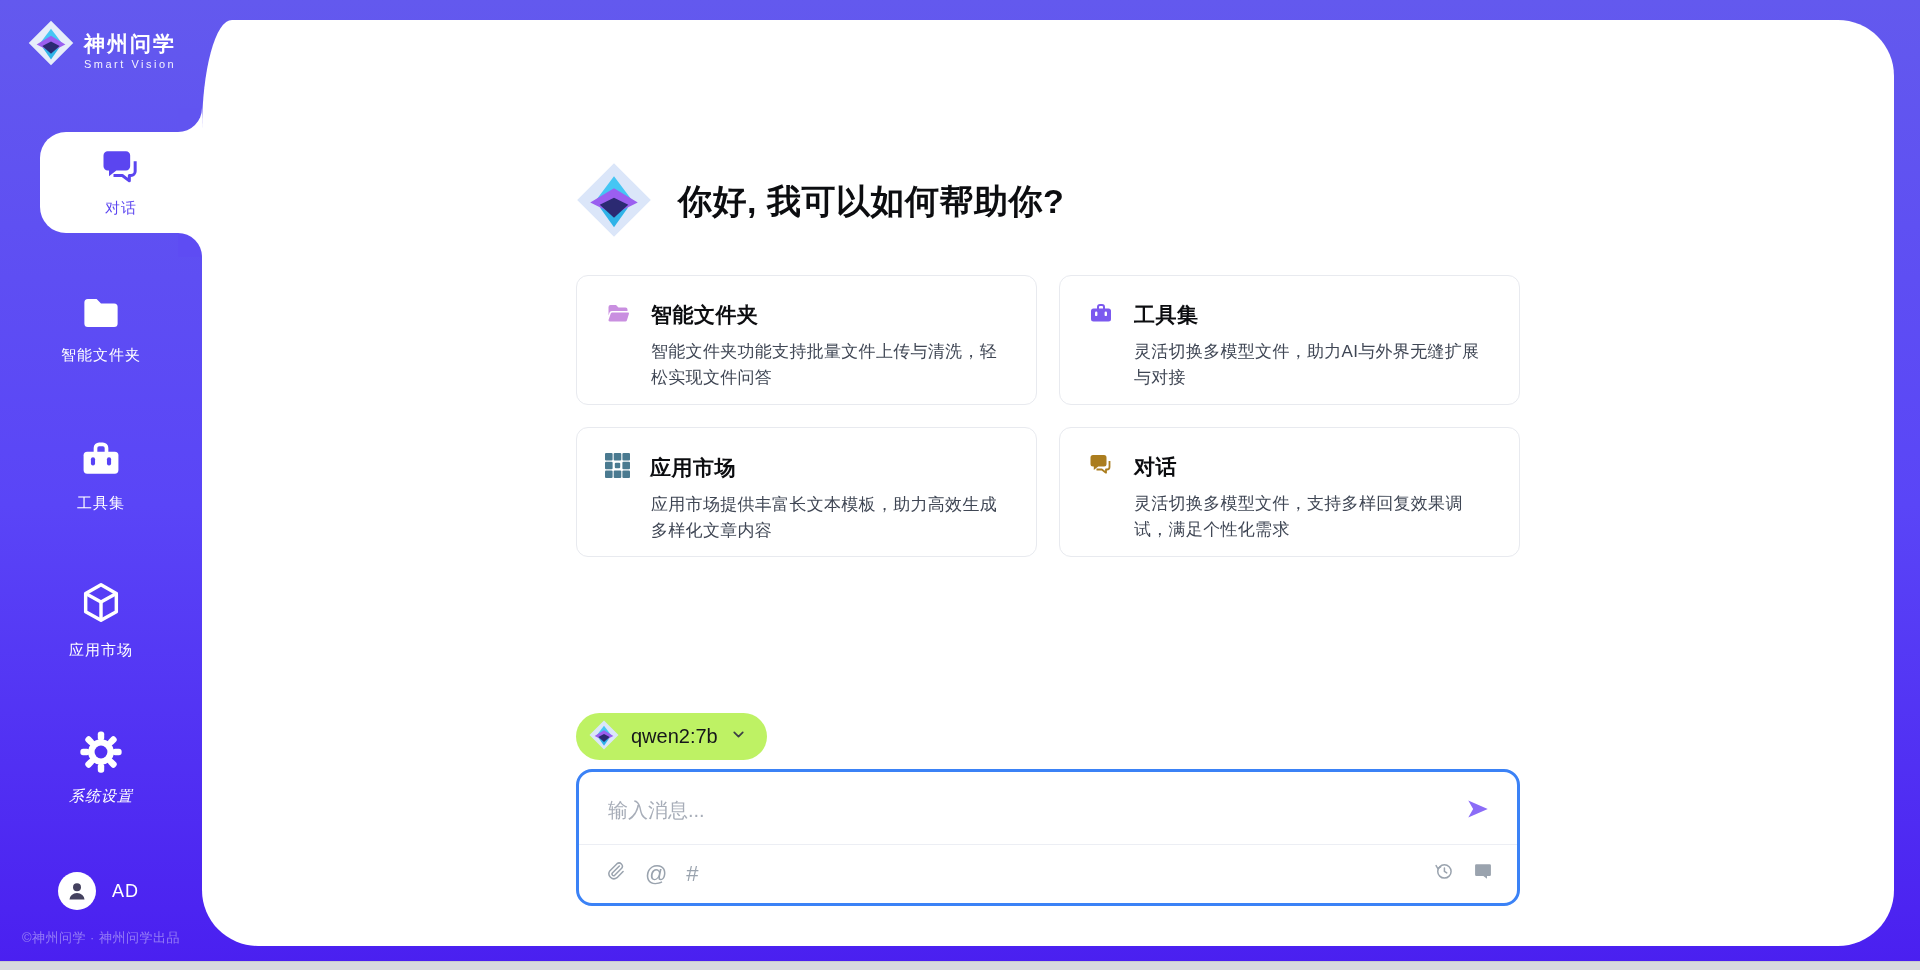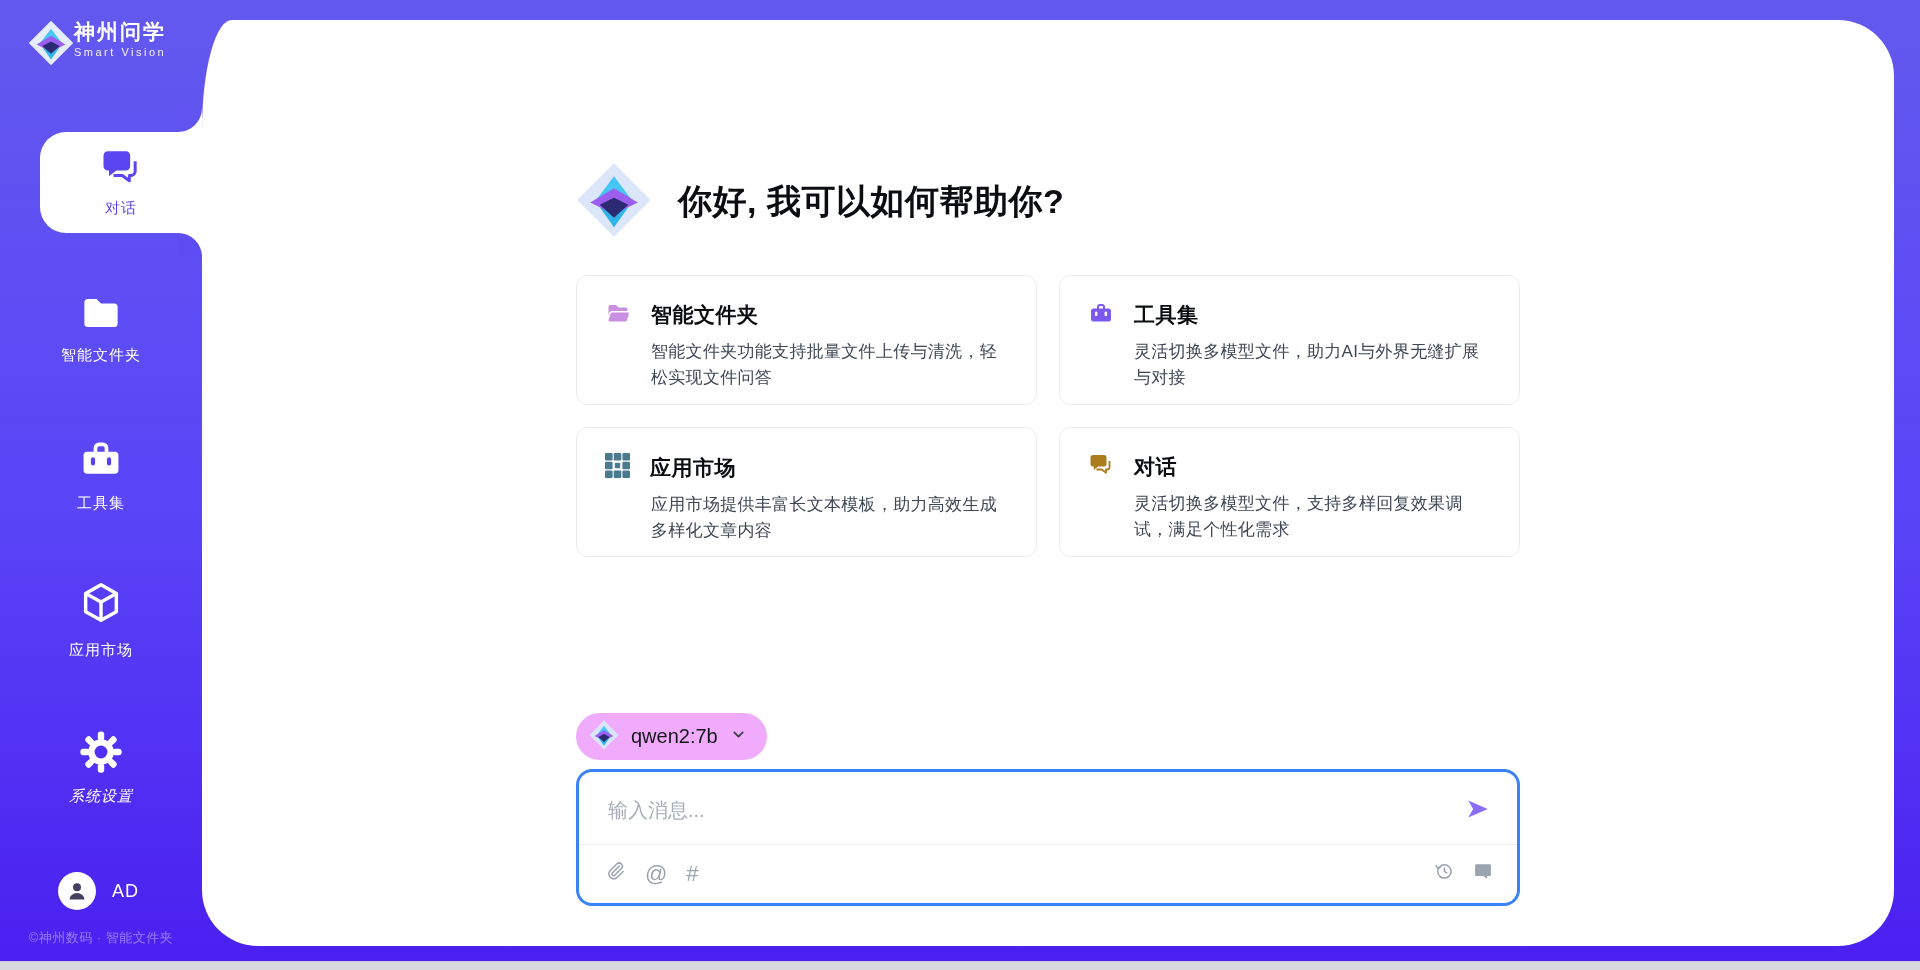--- a/index.html
+++ b/index.html
@@ -3,21 +3,21 @@
 <meta charset="utf-8">
 <style>
   html,body{margin:0;padding:0;}
   body{
     width:1920px;height:970px;position:relative;overflow:hidden;
     background:linear-gradient(180deg,#6359ee 0%,#5a45f7 52%,#4a1ff0 100%);
     font-family:"Liberation Sans","DejaVu Sans",sans-serif;
   }
   
   .sidebar{position:absolute;left:0;top:0;width:202px;height:970px;}
-  .logo-block{position:absolute;left:28px;top:20px;display:flex;align-items:flex-start;}
+  .logo-block{position:absolute;left:28px;top:20px;display:flex;align-items:flex-end;gap:10px;}
   .logo-block .brand-name{color:#fff;font-size:21px;font-weight:bold;letter-spacing:2px;line-height:1.15;}
   .logo-block .brand-sub{color:rgba(255,255,255,.92);font-size:11px;letter-spacing:2.5px;margin-top:2px;}
   .nav-item{position:absolute;left:0;width:202px;display:flex;flex-direction:column;align-items:center;gap:9px;color:#fff;cursor:pointer;}
   .nav-item .nav-label{font-size:15px;letter-spacing:1px;}
   
   .tab-active{position:absolute;left:40px;top:132px;width:162px;height:101px;background:#fff;border-radius:26px 0 0 26px;
     display:flex;flex-direction:column;align-items:center;justify-content:center;gap:7px;cursor:pointer;}
   .tab-active .nav-label{color:#5b45f0;font-size:15px;letter-spacing:1px;}
   .fillet{position:absolute;left:178px;width:24px;height:24px;background:#fff;}
   .fillet-top{top:108px;}
@@ -34,21 +34,21 @@
   .content{position:absolute;left:50%;transform:translateX(-50%);top:0;width:944px;height:100%;}
   .greeting{position:absolute;top:142px;left:0;display:flex;align-items:center;gap:26px;}
   .greeting-title{font-size:34px;font-weight:bold;color:#0c0d10;letter-spacing:.5px;}
   .cards{position:absolute;top:255px;left:0;right:0;display:grid;grid-template-columns:1fr 1fr;gap:22px;}
   .card{height:130px;border:1px solid #e8eaef;border-radius:12px;background:#fff;box-sizing:border-box;
     padding:25px 28px;cursor:pointer;}
   .card-head{display:flex;align-items:center;gap:20px;}
   .card-title{font-size:21px;font-weight:bold;color:#0c0d10;letter-spacing:.5px;}
   .card-desc{margin:10px 0 0 46px;font-size:17px;color:#3f4654;line-height:1.55;letter-spacing:.3px;}
   .model-pill{position:absolute;top:693px;left:0;height:47px;display:inline-flex;align-items:center;gap:12px;
-    padding:0 20px 0 13px;background:#f0abfc;border-radius:24px;cursor:pointer;}
+    padding:0 20px 0 13px;background:#bef264;border-radius:24px;cursor:pointer;}
   .model-name{font-size:20px;color:#15161a;}
   .composer{position:absolute;top:749px;left:0;right:0;height:137px;border:3px solid #3b82f6;border-radius:16px;
     background:#fff;box-sizing:border-box;display:flex;flex-direction:column;}
   .composer-row{flex:1;display:flex;align-items:center;padding:4px 22px 0 27px;}
   .composer-input{flex:1;border:none;outline:none;font-size:20px;color:#333;background:transparent;
     font-family:"Liberation Sans","DejaVu Sans",sans-serif;}
   .composer-input::placeholder{color:#a7adb8;}
   .send-btn{border:none;background:none;padding:4px;cursor:pointer;display:flex;align-items:center;}
   .composer-divider{height:1px;background:#eceef4;}
   .composer-toolbar{height:58px;display:flex;align-items:center;gap:19px;padding:0 24px 0 27px;color:#9aa3ae;}
@@ -154,21 +154,21 @@
   <div class="user-block">
     <span class="avatar">
       <svg width="24" height="24" viewBox="0 0 24 24" fill="#44415e">
         <circle cx="12" cy="8.2" r="4"></circle>
         <path d="M4.5 20.5a7.5 6.5 0 0 1 15 0z"></path>
       </svg>
     </span>
     <span class="user-name">AD</span>
   </div>
 
-  <div class="copyright">©神州数码 · 智能文件夹</div>
+  <div class="copyright">©神州问学 · 神州问学出品</div>
 </div>
 
 <div class="main-panel">
   <div class="content">
 
     <div class="greeting">
       <span>
         <svg width="76" height="76" viewBox="0 0 64 64">
           <polygon points="32,1 63,32 32,63 1,32" fill="#dbe6f9"></polygon>
           <polygon points="32,12 47,32 17,32" fill="#45c6f4"></polygon>

